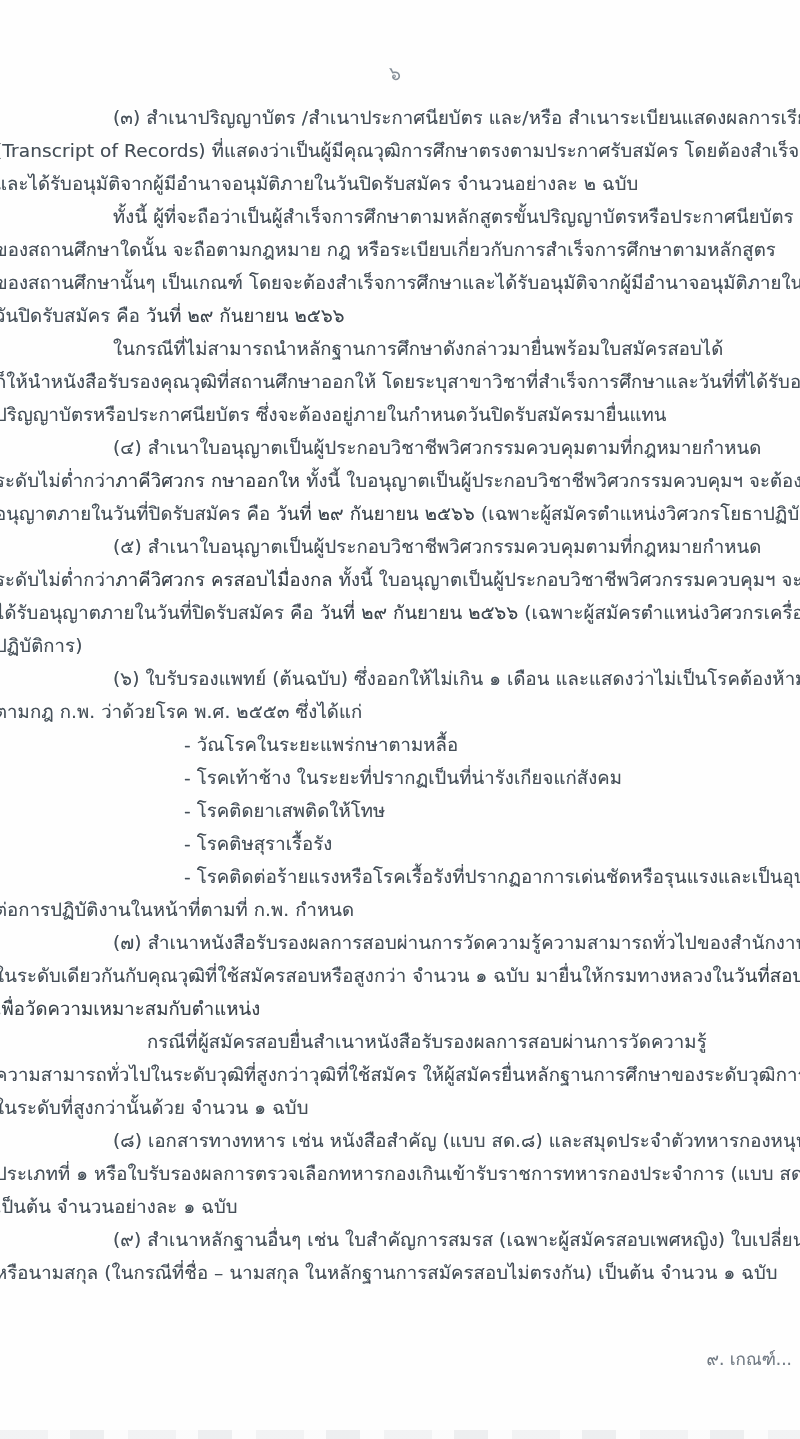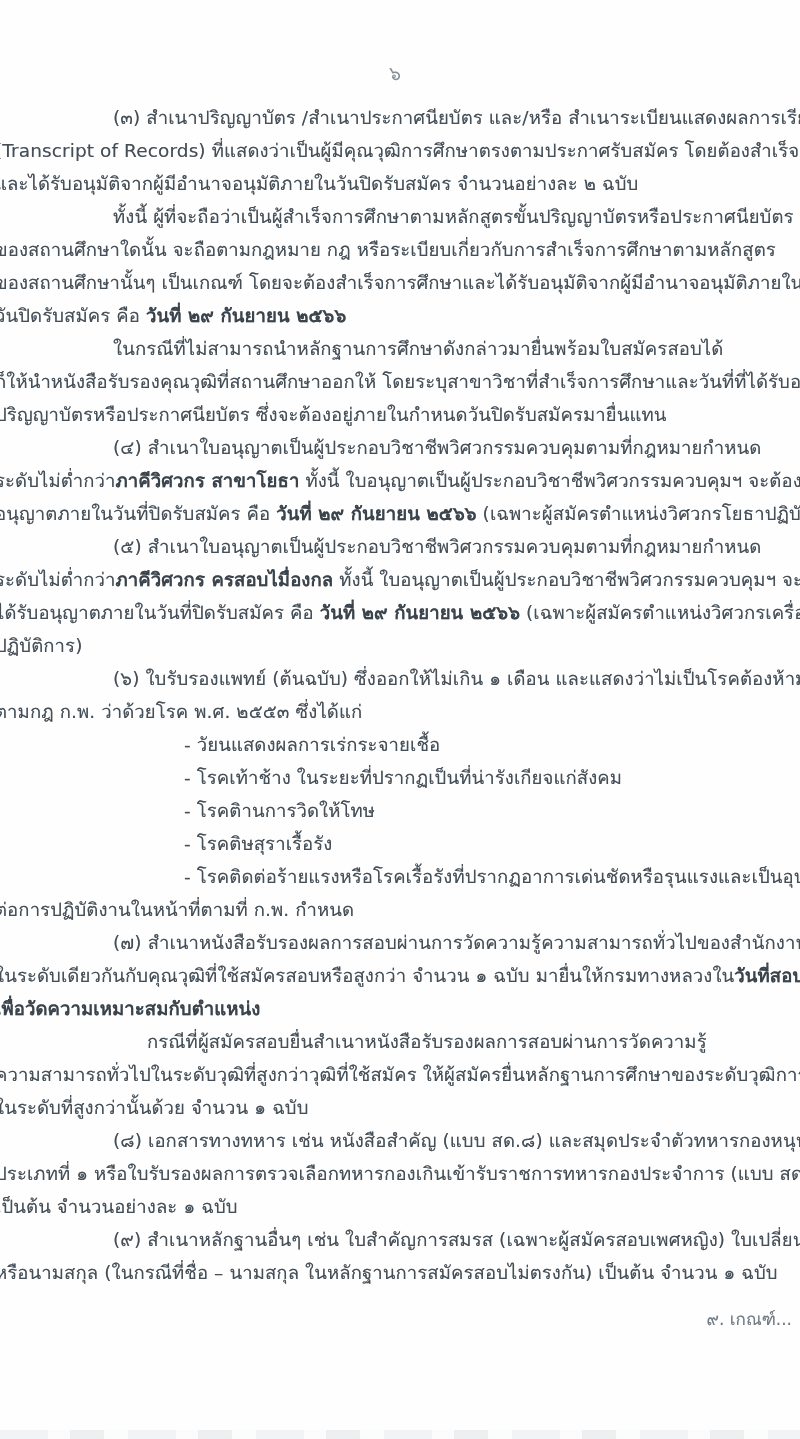--- a/index.html
+++ b/index.html
@@ -43,26 +43,26 @@
     letter-spacing: 0.1px;
     color: #454f58;
     
     text-shadow: 0 0 0.5px rgba(69, 79, 88, 0.45);
   }
   .line.edge      { margin-left: -5px;  }
   .line.para      { margin-left: 113px; }
   .line.para-deep { margin-left: 147px; }
   .line.list      { margin-left: 184px; }
   .line .b {
-    font-weight: bold;
+    font-weight: normal;
     color: #3b444c;
   }
   .footer-note {
     position: absolute;
-    top: 1305px;
+    top: 1345px;
     right: 8px;
     font-size: 17px;
     color: #727b84;
     text-shadow: 0 0 0.5px rgba(114, 123, 132, 0.4);
   }
   
   .bottom-edge {
     position: absolute;
     bottom: 0;
     left: 0;
@@ -94,31 +94,31 @@
       <div class="line edge"><span>(Transcript of Records) ที่แสดงว่าเป็นผู้มีคุณวุฒิการศึกษาตรงตามประกาศรับสมัคร โดยต้องสำเร็จการศึกษา</span></div>
       <div class="line edge"><span>และได้รับอนุมัติจากผู้มีอำนาจอนุมัติภายในวันปิดรับสมัคร จำนวนอย่างละ  ๒  ฉบับ</span></div>
       <div class="line para"><span>ทั้งนี้ ผู้ที่จะถือว่าเป็นผู้สำเร็จการศึกษาตามหลักสูตรขั้นปริญญาบัตรหรือประกาศนียบัตร</span></div>
       <div class="line edge"><span>ของสถานศึกษาใดนั้น จะถือตามกฎหมาย กฎ หรือระเบียบเกี่ยวกับการสำเร็จการศึกษาตามหลักสูตร</span></div>
       <div class="line edge"><span>ของสถานศึกษานั้นๆ เป็นเกณฑ์ โดยจะต้องสำเร็จการศึกษาและได้รับอนุมัติจากผู้มีอำนาจอนุมัติภายใน</span></div>
       <div class="line edge"><span>วันปิดรับสมัคร คือ </span><span class="b">วันที่ ๒๙ กันยายน ๒๕๖๖</span></div>
       <div class="line para"><span>ในกรณีที่ไม่สามารถนำหลักฐานการศึกษาดังกล่าวมายื่นพร้อมใบสมัครสอบได้</span></div>
       <div class="line edge"><span>ก็ให้นำหนังสือรับรองคุณวุฒิที่สถานศึกษาออกให้ โดยระบุสาขาวิชาที่สำเร็จการศึกษาและวันที่ที่ได้รับอนุมัติ</span></div>
       <div class="line edge"><span>ปริญญาบัตรหรือประกาศนียบัตร ซึ่งจะต้องอยู่ภายในกำหนดวันปิดรับสมัครมายื่นแทน</span></div>
       <div class="line para"><span>(๔) สำเนาใบอนุญาตเป็นผู้ประกอบวิชาชีพวิศวกรรมควบคุมตามที่กฎหมายกำหนด</span></div>
-      <div class="line edge"><span>ระดับไม่ต่ำกว่า</span><span class="b">ภาคีวิศวกร สาขาโยธา</span><span> ทั้งนี้ ใบอนุญาตเป็นผู้ประกอบวิชาชีพวิศวกรรมควบคุมฯ จะต้องได้รับ</span></div>
+      <div class="line edge"><span>ระดับไม่ต่ำกว่า</span><span class="b">ภาคีวิศวกร กษาออกให</span><span> ทั้งนี้ ใบอนุญาตเป็นผู้ประกอบวิชาชีพวิศวกรรมควบคุมฯ จะต้องได้รับ</span></div>
       <div class="line edge"><span>อนุญาตภายในวันที่ปิดรับสมัคร คือ </span><span class="b">วันที่ ๒๙ กันยายน ๒๕๖๖</span><span> (เฉพาะผู้สมัครตำแหน่งวิศวกรโยธาปฏิบัติการ)</span></div>
       <div class="line para"><span>(๕) สำเนาใบอนุญาตเป็นผู้ประกอบวิชาชีพวิศวกรรมควบคุมตามที่กฎหมายกำหนด</span></div>
       <div class="line edge"><span>ระดับไม่ต่ำกว่า</span><span class="b">ภาคีวิศวกร ครสอบไมื่องกล</span><span> ทั้งนี้ ใบอนุญาตเป็นผู้ประกอบวิชาชีพวิศวกรรมควบคุมฯ จะต้อง</span></div>
       <div class="line edge"><span>ได้รับอนุญาตภายในวันที่ปิดรับสมัคร คือ </span><span class="b">วันที่ ๒๙ กันยายน ๒๕๖๖</span><span> (เฉพาะผู้สมัครตำแหน่งวิศวกรเครื่องกล-</span></div>
       <div class="line edge"><span>ปฏิบัติการ)</span></div>
       <div class="line para"><span>(๖) ใบรับรองแพทย์ (ต้นฉบับ) ซึ่งออกให้ไม่เกิน ๑ เดือน และแสดงว่าไม่เป็นโรคต้องห้าม</span></div>
       <div class="line edge"><span>ตามกฎ ก.พ. ว่าด้วยโรค พ.ศ. ๒๕๕๓  ซึ่งได้แก่</span></div>
-      <div class="line list"><span>- วัยนแสดงผลการเร่กระจายเชื้อ</span></div>
+      <div class="line list"><span>- วัณโรคในระยะแพร่กษาตามหลื้อ</span></div>
       <div class="line list"><span>- โรคเท้าช้าง ในระยะที่ปรากฏเป็นที่น่ารังเกียจแก่สังคม</span></div>
-      <div class="line list"><span>- โรคติานการวิดให้โทษ</span></div>
+      <div class="line list"><span>- โรคติดยาเสพติดให้โทษ</span></div>
       <div class="line list"><span>- โรคติษสุราเรื้อรัง</span></div>
       <div class="line list"><span>- โรคติดต่อร้ายแรงหรือโรคเรื้อรังที่ปรากฏอาการเด่นชัดหรือรุนแรงและเป็นอุปสรรค</span></div>
       <div class="line edge"><span>ต่อการปฏิบัติงานในหน้าที่ตามที่ ก.พ. กำหนด</span></div>
       <div class="line para"><span>(๗) สำเนาหนังสือรับรองผลการสอบผ่านการวัดความรู้ความสามารถทั่วไปของสำนักงาน ก.พ.</span></div>
       <div class="line edge"><span>ในระดับเดียวกันกับคุณวุฒิที่ใช้สมัครสอบหรือสูงกว่า จำนวน ๑ ฉบับ มายื่นให้กรมทางหลวงใน</span><span class="b">วันที่สอบแข่งขัน</span></div>
       <div class="line edge"><span class="b">เพื่อวัดความเหมาะสมกับตำแหน่ง</span></div>
       <div class="line para-deep"><span>กรณีที่ผู้สมัครสอบยื่นสำเนาหนังสือรับรองผลการสอบผ่านการวัดความรู้</span></div>
       <div class="line edge"><span>ความสามารถทั่วไปในระดับวุฒิที่สูงกว่าวุฒิที่ใช้สมัคร ให้ผู้สมัครยื่นหลักฐานการศึกษาของระดับวุฒิการศึกษา</span></div>
       <div class="line edge"><span>ในระดับที่สูงกว่านั้นด้วย จำนวน ๑ ฉบับ</span></div>
       <div class="line para"><span>(๘) เอกสารทางทหาร เช่น หนังสือสำคัญ (แบบ สด.๘) และสมุดประจำตัวทหารกองหนุน</span></div>

